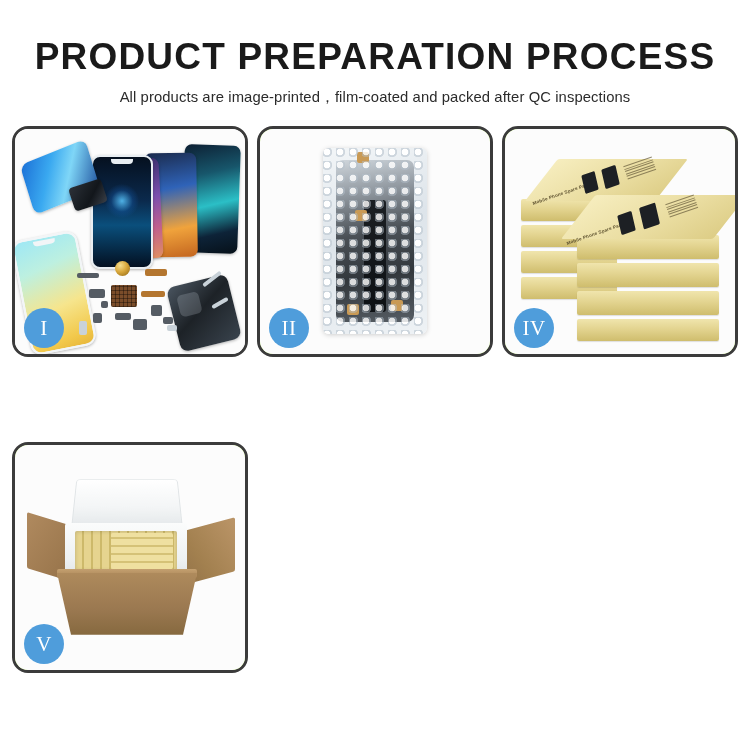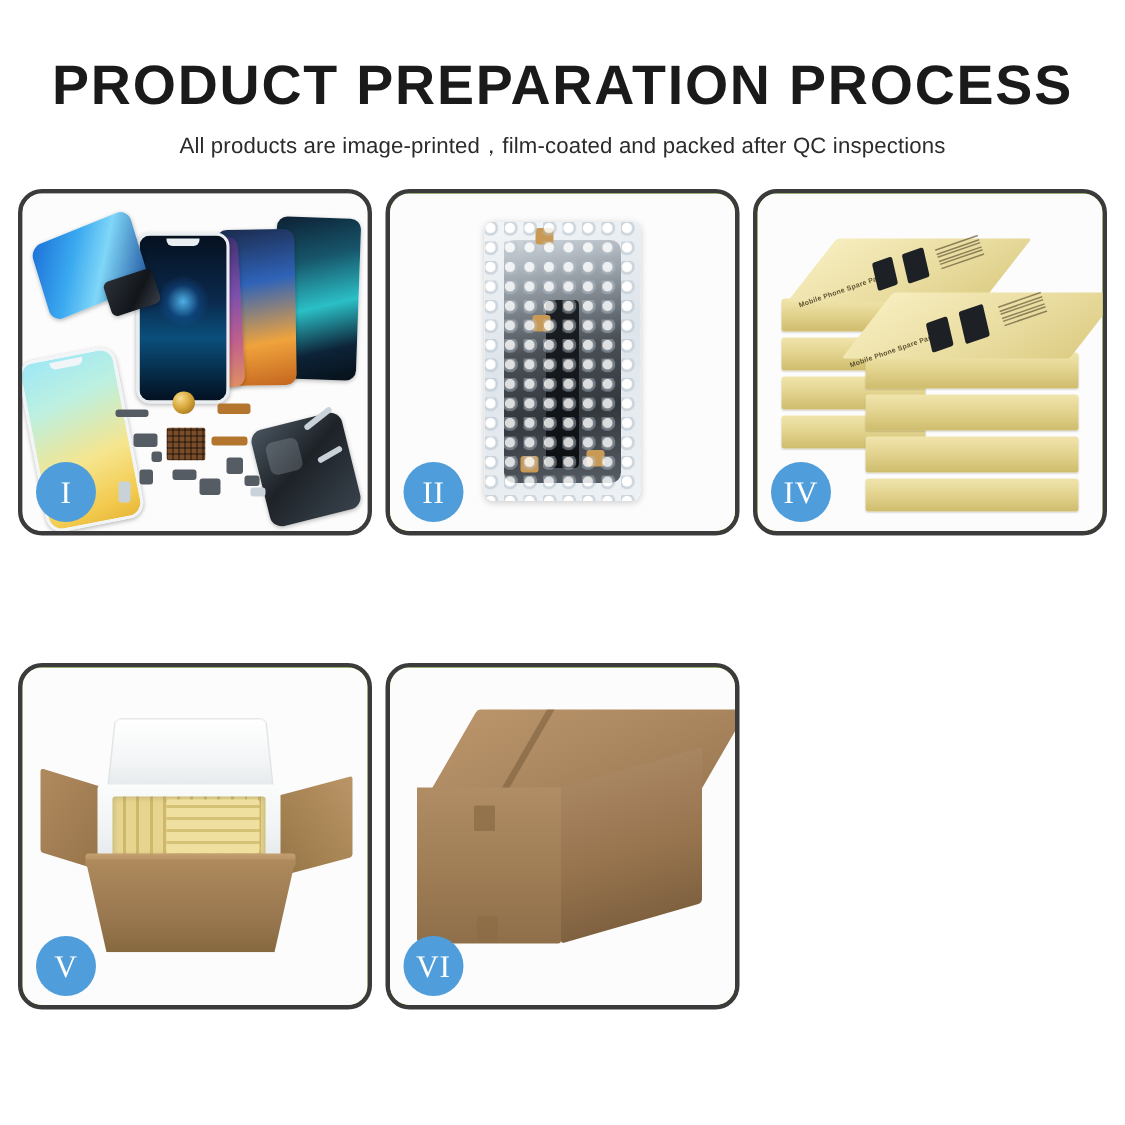--- a/index.html
+++ b/index.html
@@ -555,25 +555,14 @@
       <div class="v-foamLid"></div>
       <div class="v-foamBody"></div>
       <div class="v-inner"></div>
       <div class="v-inner2"></div>
       <div class="v-cartonRim"></div>
       <div class="v-cartonFront"></div>
     </div>
     <div class="badge">V</div>
   </div>
 
-  <div class="panel">
-    <div class="panel-stage">
-      <div class="c-top"></div>
-      <div class="c-seam"></div>
-      <div class="c-front"></div>
-      <div class="c-side"></div>
-      <div class="c-tape" style="left:56px;top:92px;"></div>
-      <div class="c-tape" style="left:58px;top:166px;"></div>
-    </div>
-    <div class="badge">VI</div>
-  </div>
 
 </div>
 
 </body></html>

